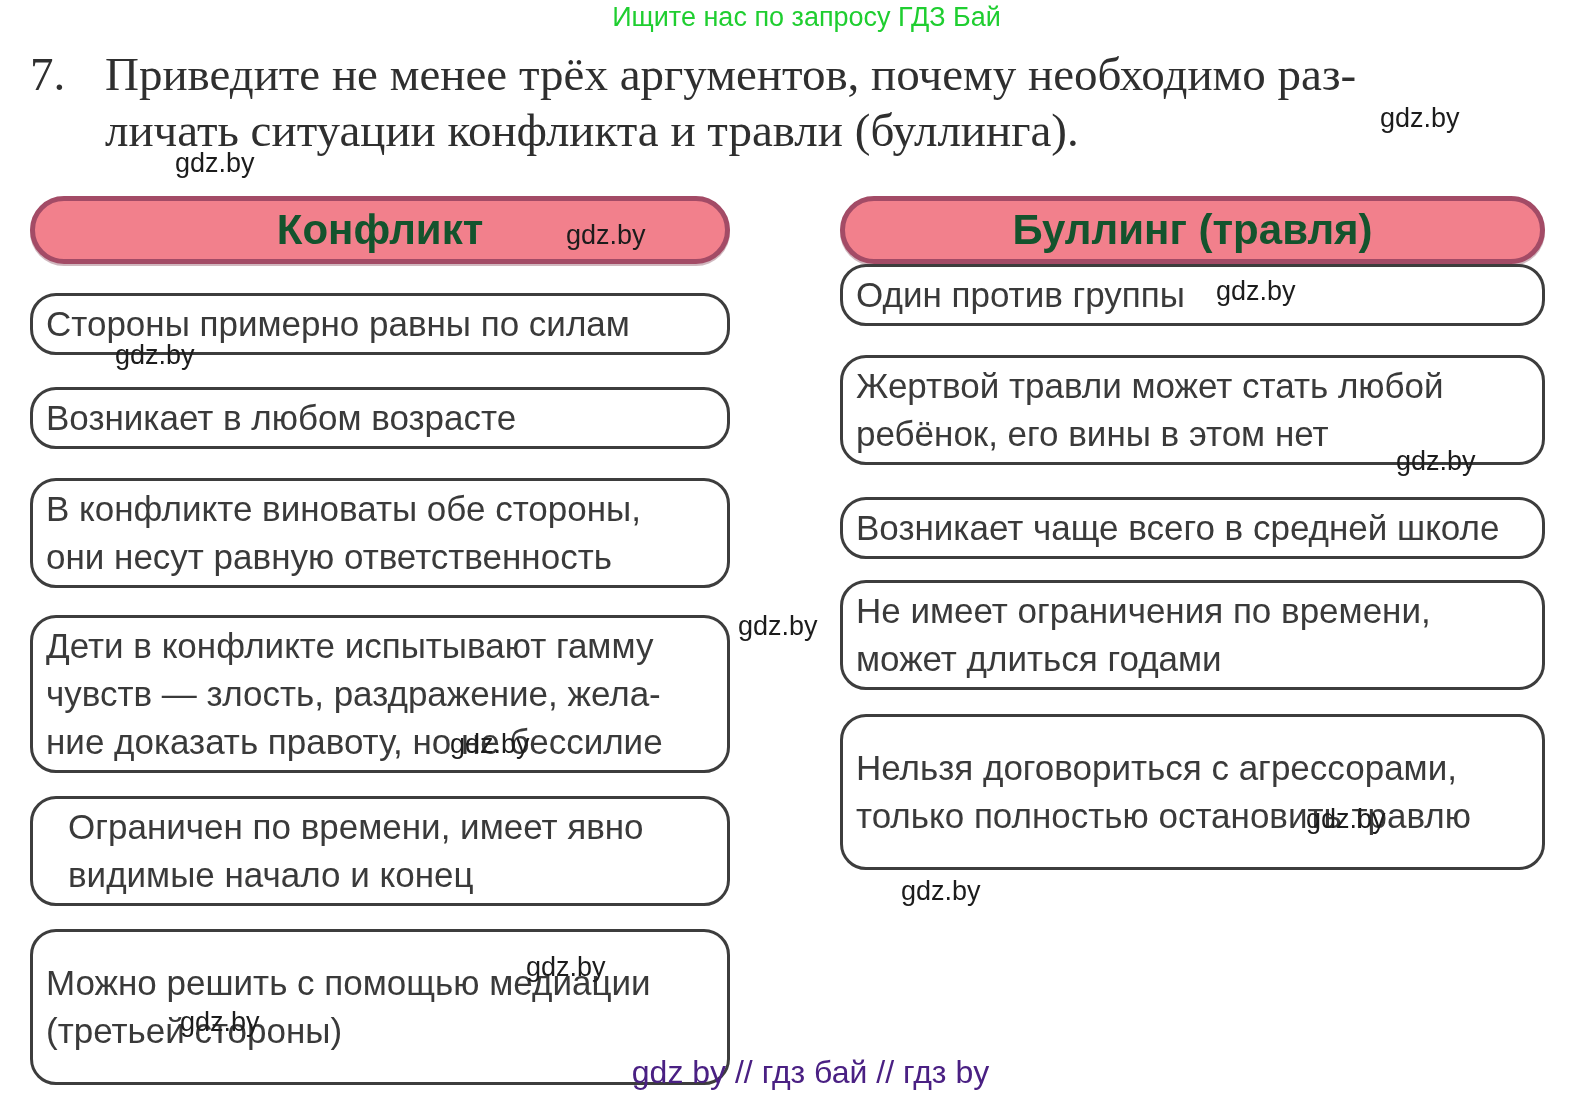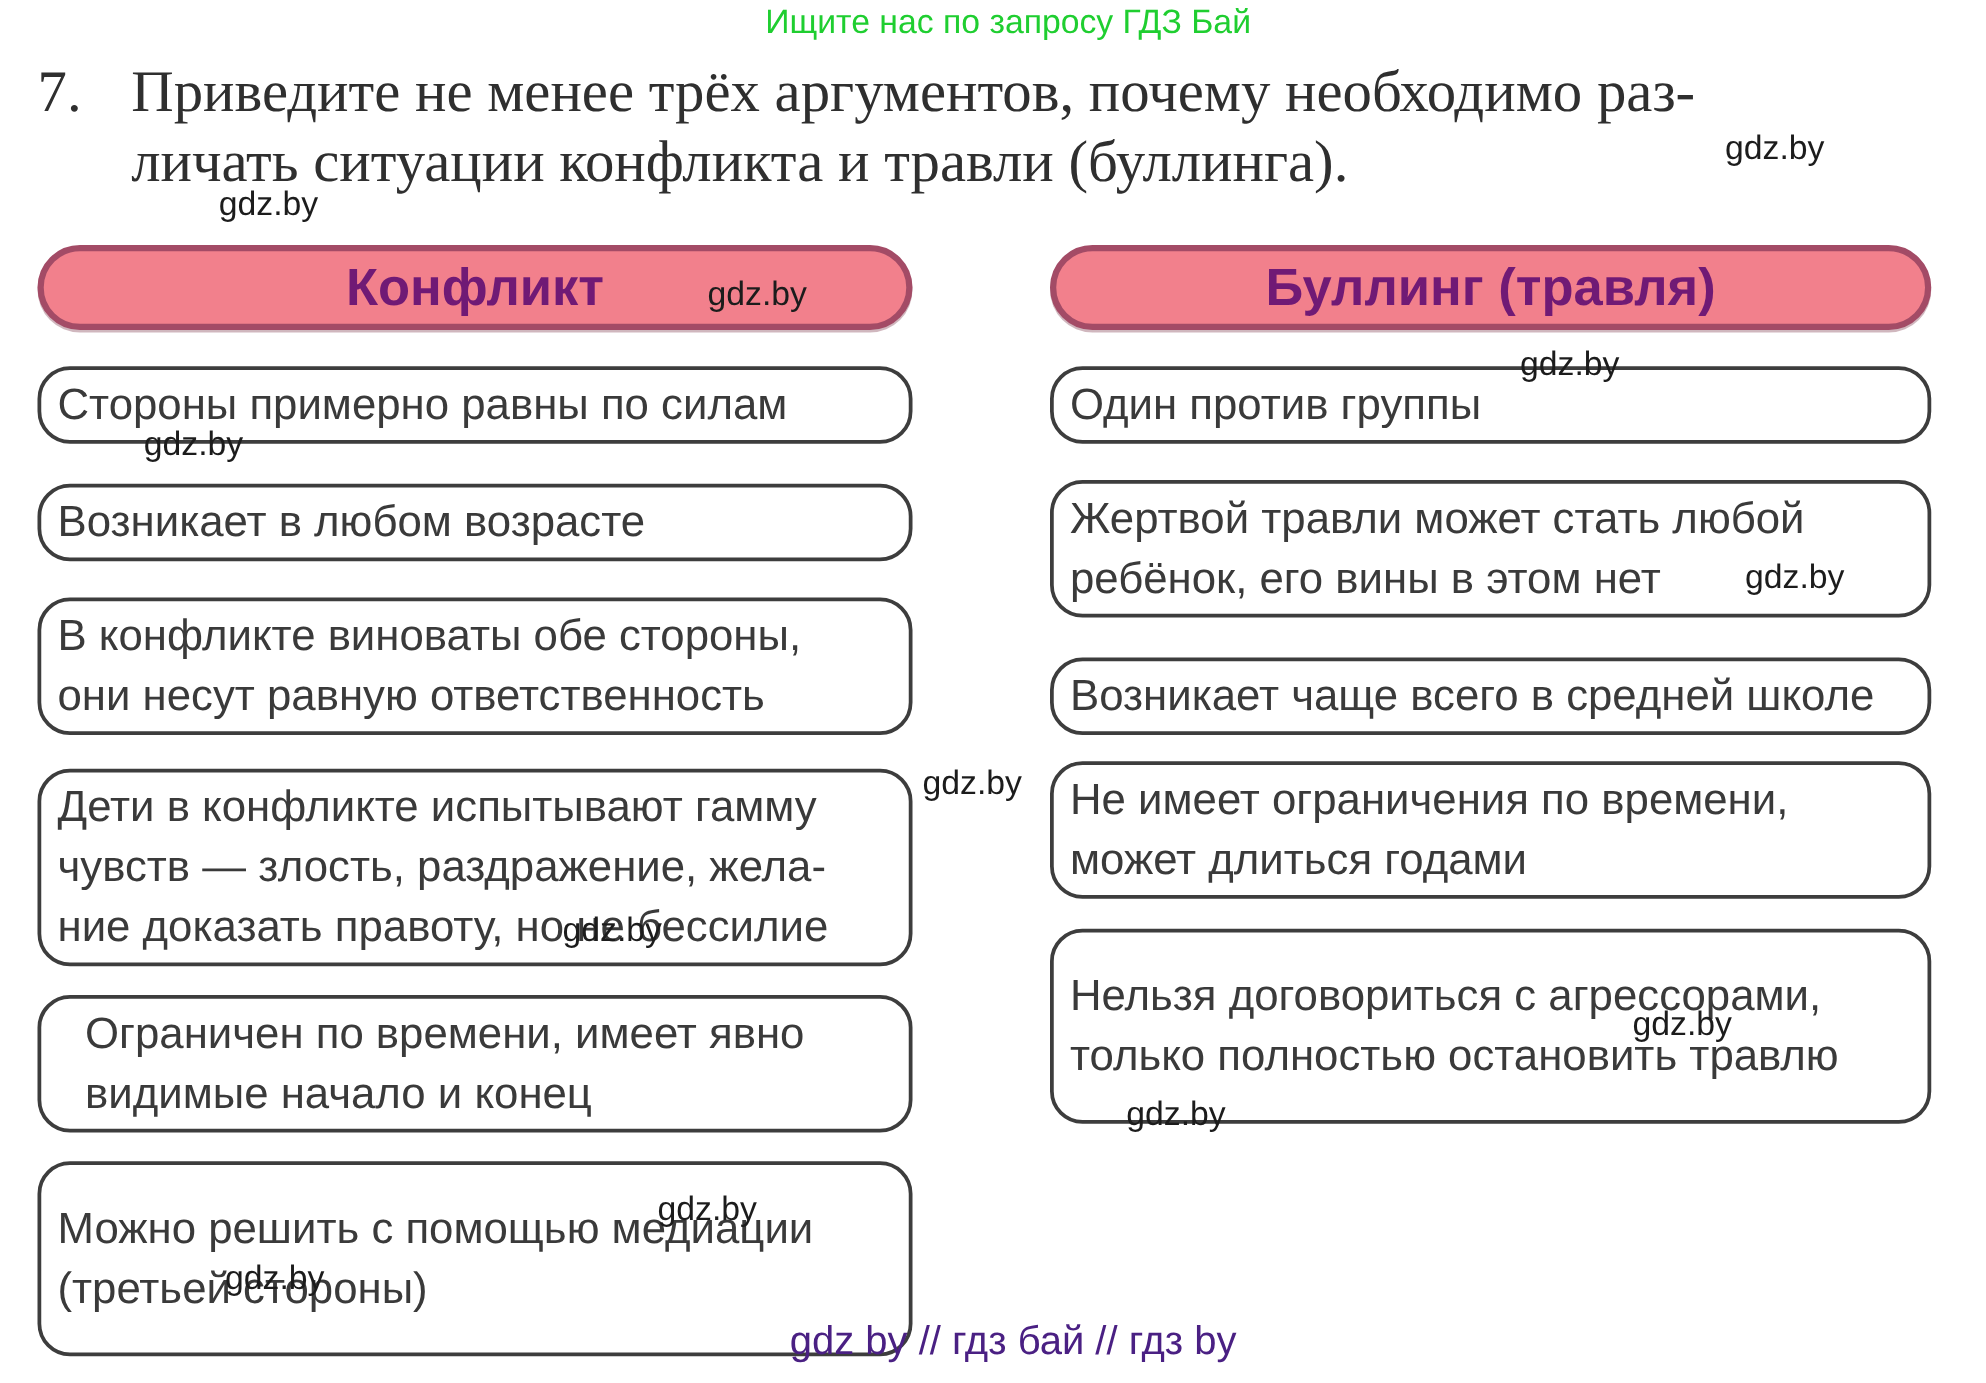--- a/index.html
+++ b/index.html
@@ -52,21 +52,21 @@
   .col-header {
     height: 68px;
     background: var(--header-fill);
     border: 5px solid var(--header-border);
     border-radius: 34px;
     display: flex;
     align-items: center;
     justify-content: center;
     font-size: 42px;
     font-weight: bold;
-    color: #701a75;
+    color: #14532d;
     box-shadow: 0 2px 0 rgba(120,50,70,0.35);
   }
   .cell {
     background: #ffffff;
     border: 3px solid var(--box-border);
     border-radius: 26px;
     display: flex;
     align-items: center;
     padding: 4px 10px 4px 13px;
     font-size: 35px;
@@ -112,21 +112,21 @@
 чувств — злость, раздражение, жела-
 ние доказать правоту, но не бессилие</div>
     <div class="cell" style="margin-top:23px;min-height:101px;padding-left:35px;">Ограничен по времени, имеет явно
 видимые начало и конец</div>
     <div class="cell" style="margin-top:23px;min-height:156px;">Можно решить с помощью медиации
 (третьей стороны)</div>
   </div>
 
   <div class="col col-right">
     <div class="col-header">Буллинг (травля)</div>
-    <div class="cell" style="margin-top:29px;min-height:54px;text-align:center;">Один против группы</div>
+    <div class="cell" style="min-height:54px;text-align:center;">Один против группы</div>
     <div class="cell" style="margin-top:29px;min-height:93px;">Жертвой травли может стать любой
 ребёнок, его вины в этом нет</div>
     <div class="cell" style="margin-top:32px;min-height:50px;">Возникает чаще всего в средней школе</div>
     <div class="cell" style="margin-top:21px;min-height:104px;">Не имеет ограничения по времени,
 может длиться годами</div>
     <div class="cell" style="margin-top:24px;min-height:156px;">Нельзя договориться с агрессорами,
 только полностью остановить травлю</div>
   </div>
 
   <span class="wm" style="left:1380px;top:103px;">gdz.by</span>

